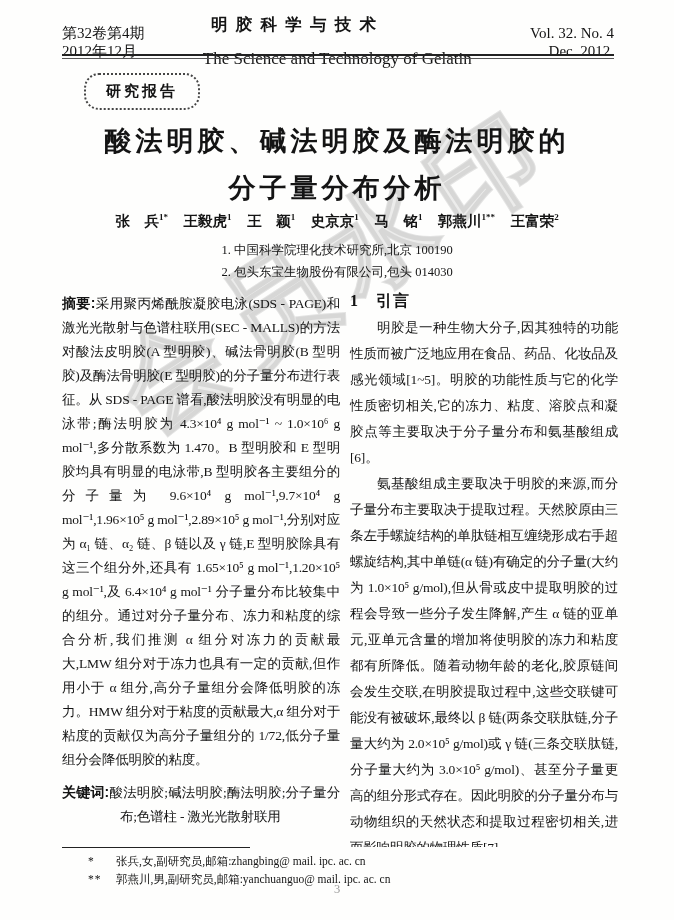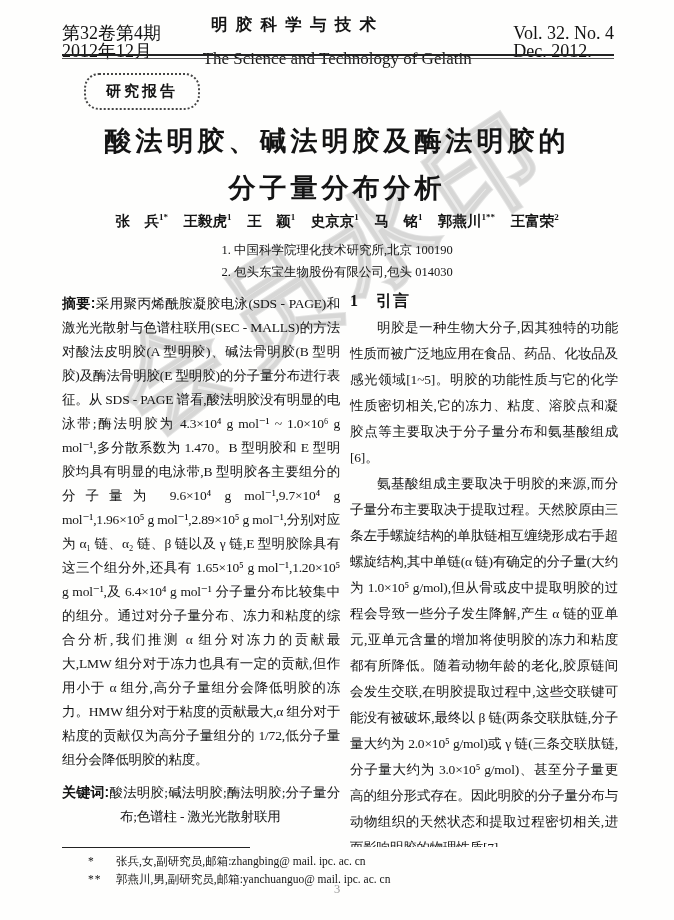--- a/index.html
+++ b/index.html
@@ -15,22 +15,22 @@
     color:rgba(175,175,175,0.22);
     -webkit-text-stroke:2px rgba(165,165,165,0.30);
     transform:rotate(-33deg); pointer-events:none; z-index:0; white-space:nowrap;
   }
   .content{position:relative; z-index:1;}
   
   .header{
     position:absolute; top:14px; left:62px; width:552px;
     display:flex; justify-content:space-between; align-items:center;
   }
-  .header-left,.header-right{font-size:18px; line-height:18px;}
-  .header-right{text-align:left;}
+  .header-left,.header-right{font-size:15px; line-height:18px;}
+  .header-right{text-align:right;}
   .header-center{text-align:left;}
   .journal-cn{font-size:16.5px; font-weight:bold; letter-spacing:0.5em; padding-left:0.5em;}
   .journal-en{font-size:17px; margin-top:13px;}
   .rule{
     position:absolute; top:54px; left:62px; width:552px; height:2px;
     border-top:2px solid #222; border-bottom:1px solid #555;
   }
   
   .badge{
     position:absolute; top:73px; left:84px;

